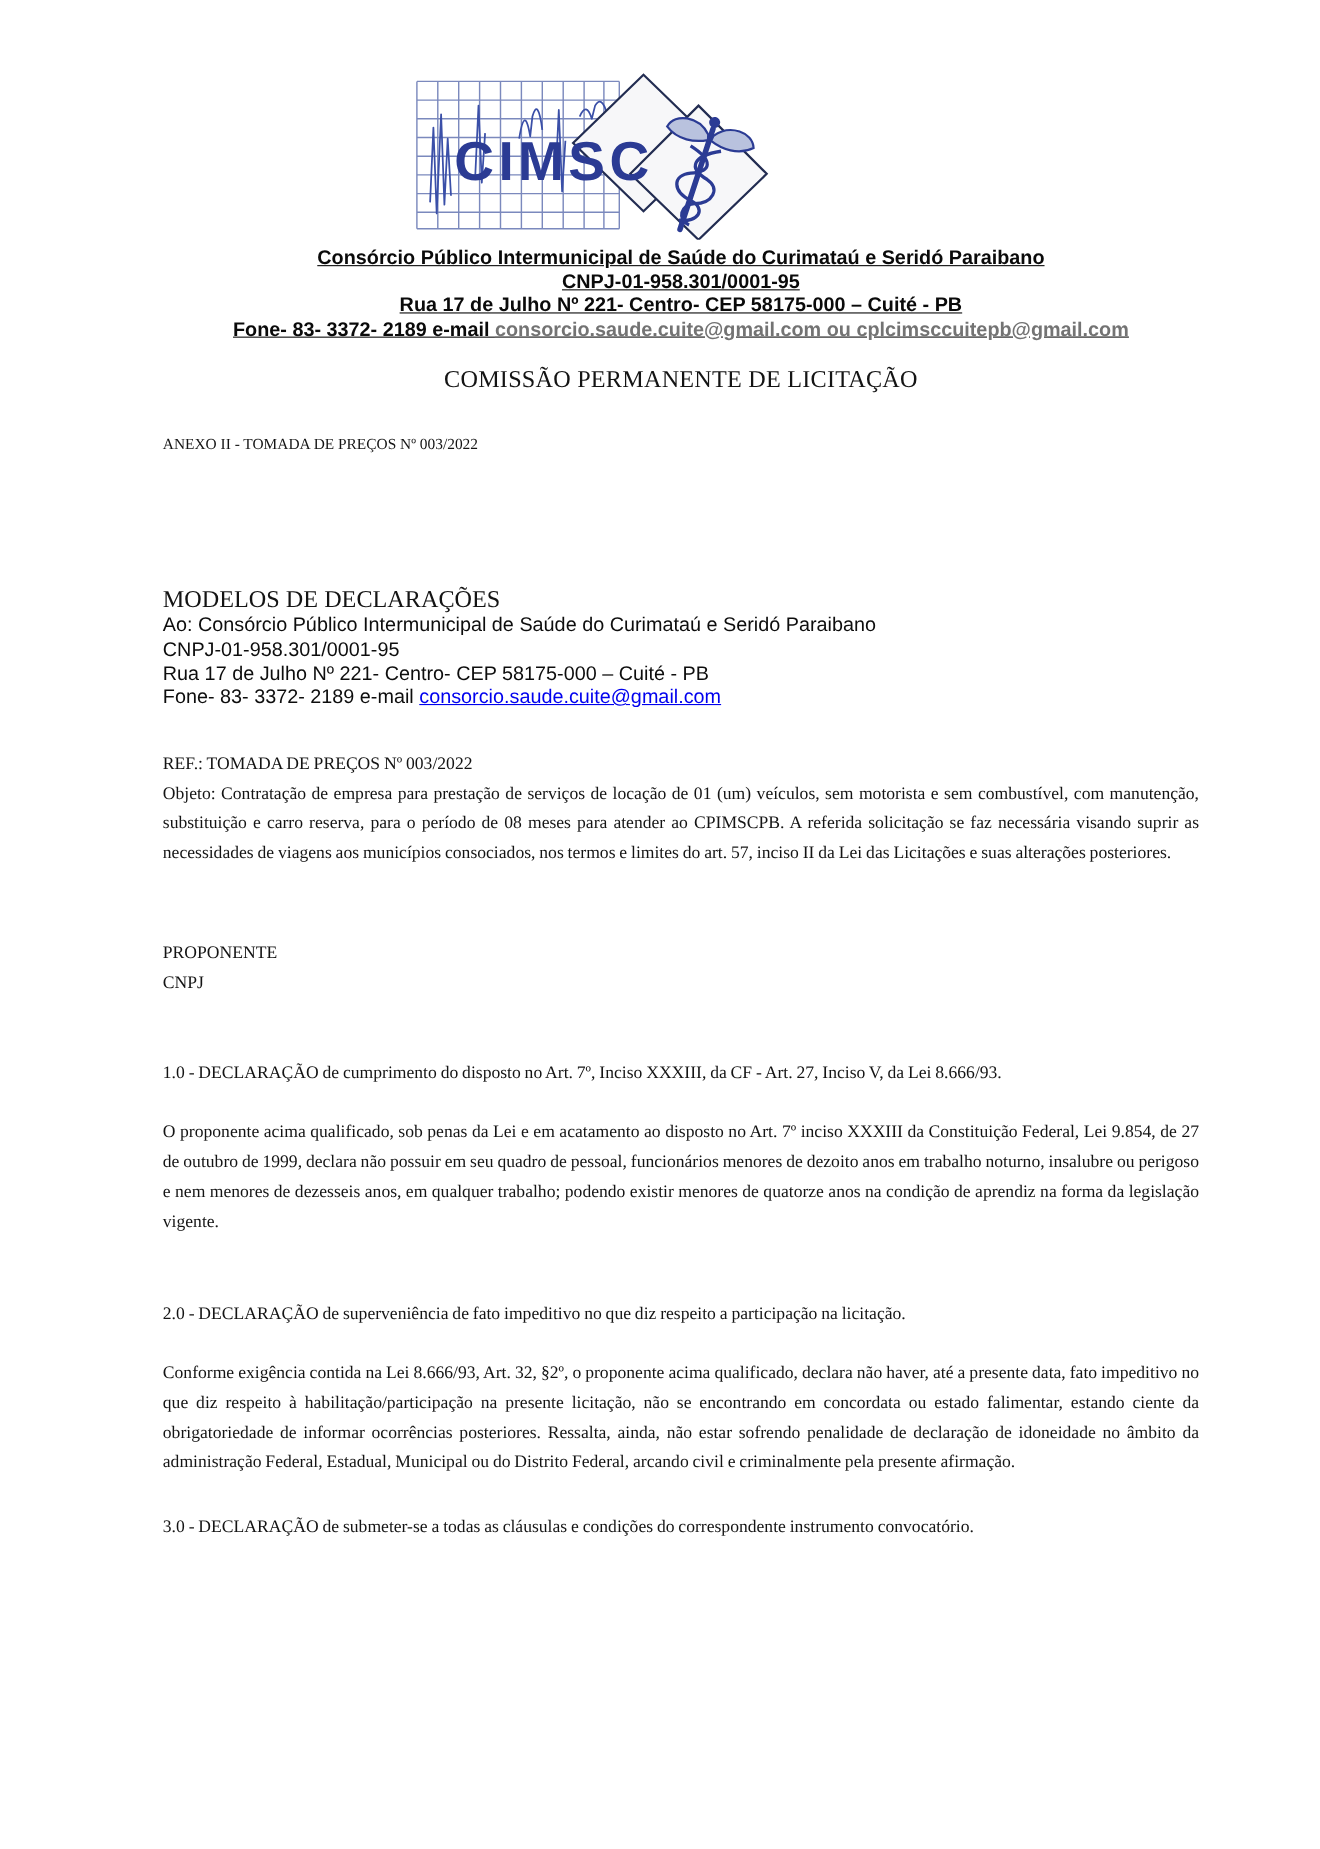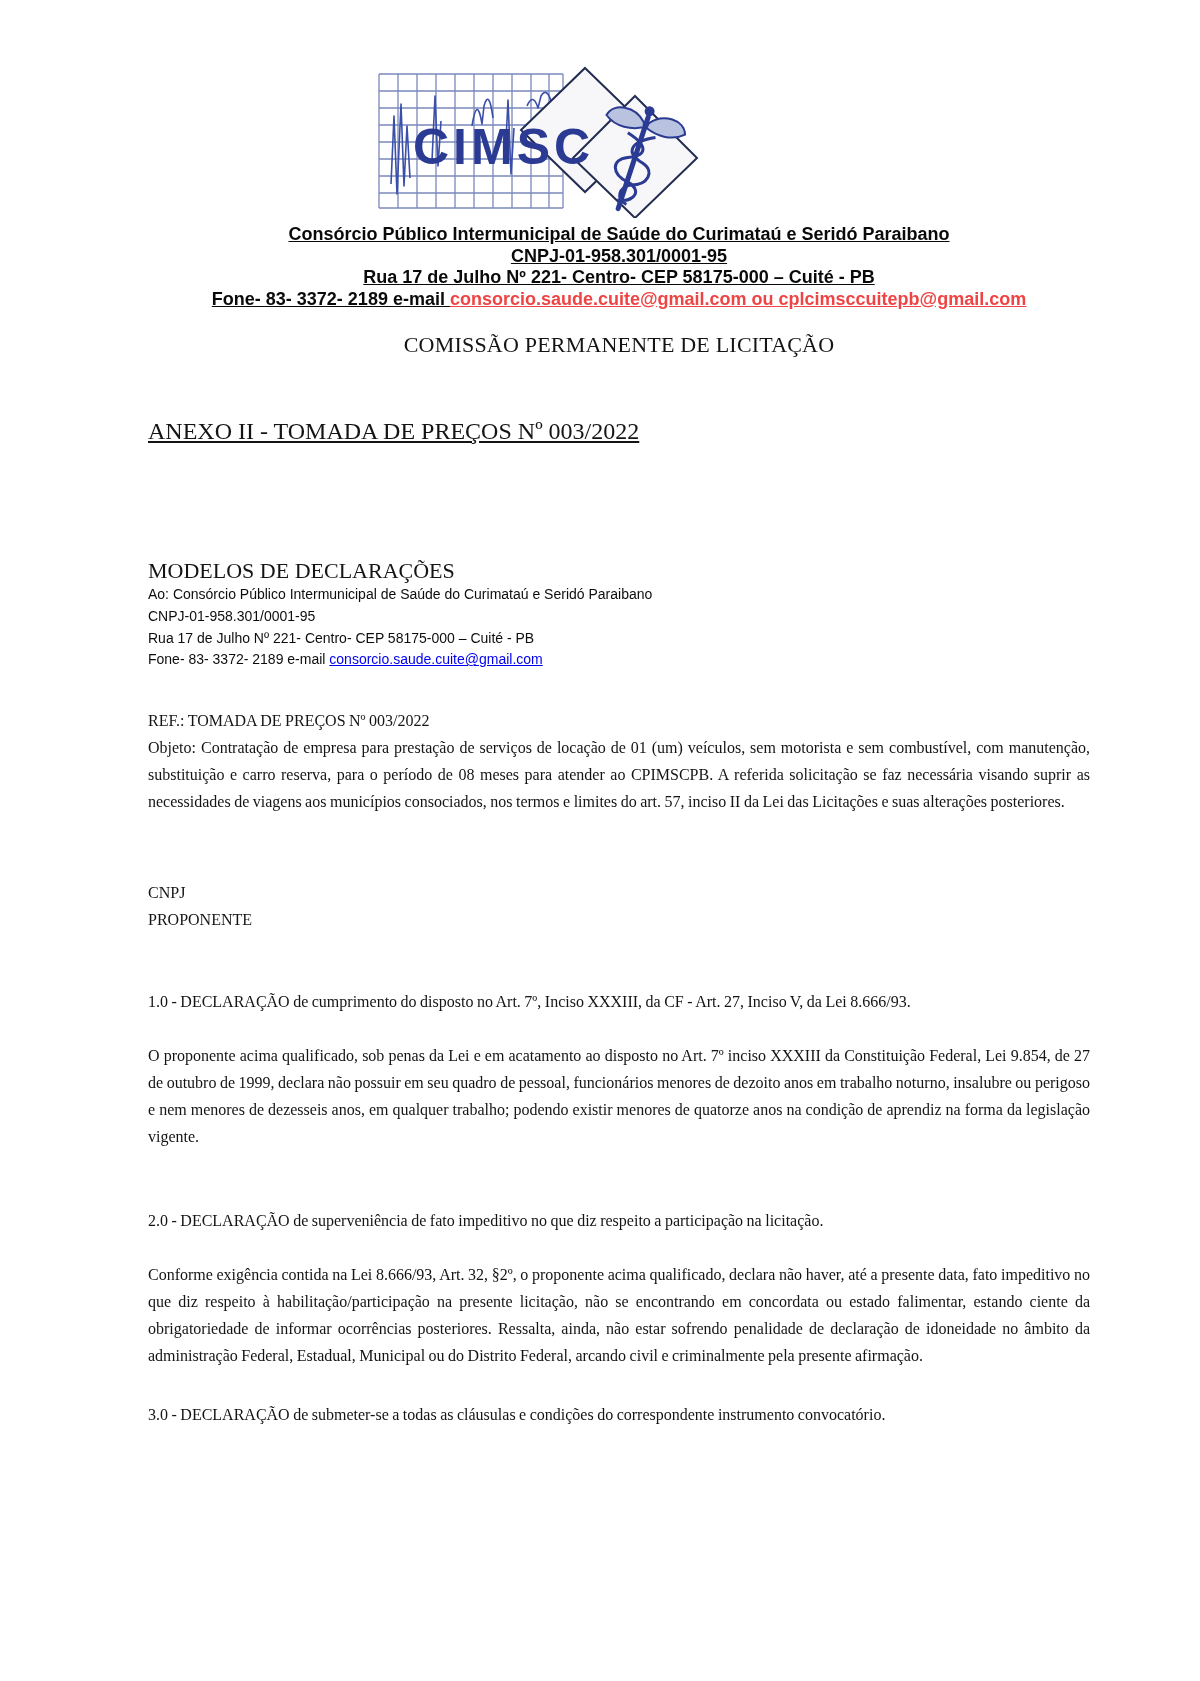--- a/index.html
+++ b/index.html
@@ -27,47 +27,46 @@
     text-align:center;
     font-family:"Liberation Sans", sans-serif;
     font-weight:bold;
     font-size:18px;
     line-height:21.5px;
     color:#0a0a0a;
     margin-top:6px;
     text-decoration:underline;
   }
   .letterhead .lnk{
-    color:#ef4444;
+    color:#737373;
     text-decoration:underline;
     cursor:pointer;
   }
   
   .committee-title{
     margin-top:22px;
     text-align:center;
     font-size:22px;
     line-height:26px;
     letter-spacing:0.2px;
   }
   .annex-title{
-    margin-top:60px;
-    font-size:24px;
+    margin-top:34px;
+    font-size:14px;
     line-height:26px;
-    text-decoration:underline;
   }
   
   .modelos-heading{
     margin-top:114px;
     font-size:22px;
     line-height:26px;
   }
   .recipient{
     font-family:"Liberation Sans", sans-serif;
-    font-size:14px;
+    font-size:18px;
     line-height:21.8px;
     color:#0d0d0d;
   }
   .recipient .lnk{
     color:#0000ee;
     text-decoration:underline;
     cursor:pointer;
   }
   
   .bodytext{
@@ -142,22 +141,22 @@
       <div>Rua 17 de Julho Nº 221-  Centro- CEP 58175-000 – Cuité - PB</div>
       <div><span>Fone- 83- 3372- 2189 e-mail </span><span class="lnk">consorcio.saude.cuite@gmail.com</span></div>
     </div>
 
     <div class="bodytext ref-block">
       <p>REF.: TOMADA DE PREÇOS Nº 003/2022</p>
       <p>Objeto: Contratação de empresa para prestação de serviços de locação de 01 (um) veículos, sem motorista e sem combustível, com manutenção, substituição e carro reserva, para o período de 08 meses para atender ao CPIMSCPB. A referida solicitação se faz necessária visando suprir as necessidades de viagens aos municípios consociados, nos termos e limites do art. 57, inciso II da Lei das Licitações e suas alterações posteriores.</p>
     </div>
 
     <div class="bodytext proponent-block">
+      <p>PROPONENTE</p>
       <p>CNPJ</p>
-      <p>PROPONENTE</p>
     </div>
 
     <div>
       <p class="bodytext decl-title first">1.0 - DECLARAÇÃO de cumprimento do disposto no Art. 7º, Inciso XXXIII, da CF - Art. 27, Inciso V, da Lei 8.666/93.</p>
       <p class="bodytext decl-body">O proponente acima qualificado, sob penas da Lei e em acatamento ao disposto no Art. 7º inciso XXXIII da Constituição Federal, Lei 9.854, de 27 de outubro de 1999, declara não possuir em seu quadro de pessoal, funcionários menores de dezoito anos em trabalho noturno, insalubre ou perigoso e nem menores de dezesseis anos, em qualquer trabalho; podendo existir menores de quatorze anos na condição de aprendiz na forma da legislação vigente.</p>
     </div>
 
     <div>
       <p class="bodytext decl-title">2.0 - DECLARAÇÃO de superveniência de fato impeditivo no que diz respeito a participação na licitação.</p>
       <p class="bodytext decl-body">Conforme exigência contida na Lei 8.666/93, Art. 32, §2º, o proponente acima qualificado, declara não haver, até a presente data, fato impeditivo no que diz respeito à habilitação/participação na presente licitação, não se encontrando em concordata ou estado falimentar, estando ciente da obrigatoriedade de informar ocorrências posteriores. Ressalta, ainda, não estar sofrendo penalidade de declaração de idoneidade no âmbito da administração Federal, Estadual, Municipal ou do Distrito Federal, arcando civil e criminalmente pela presente afirmação.</p>

